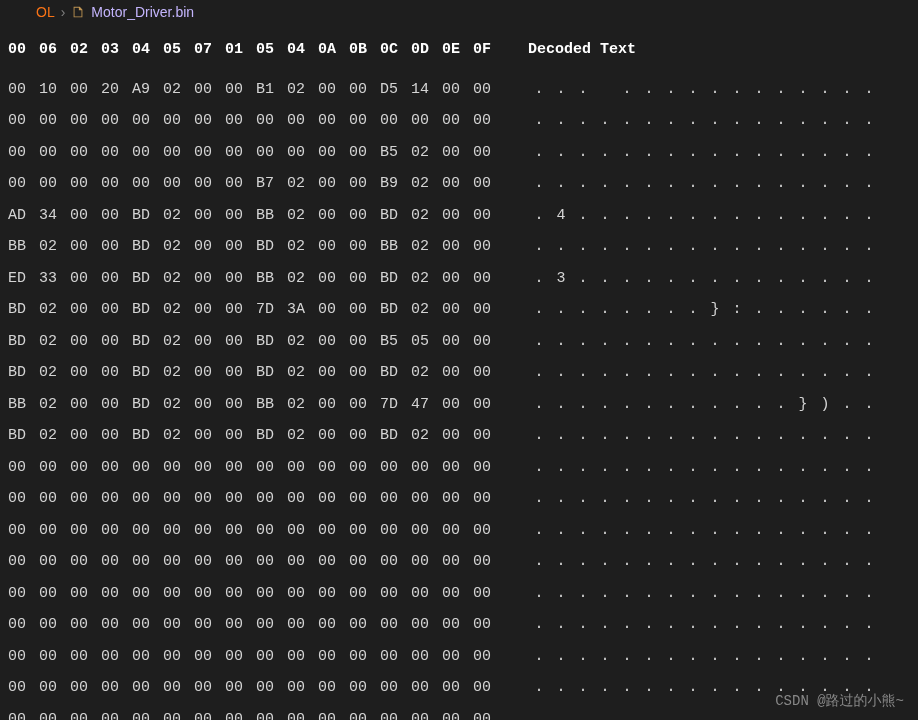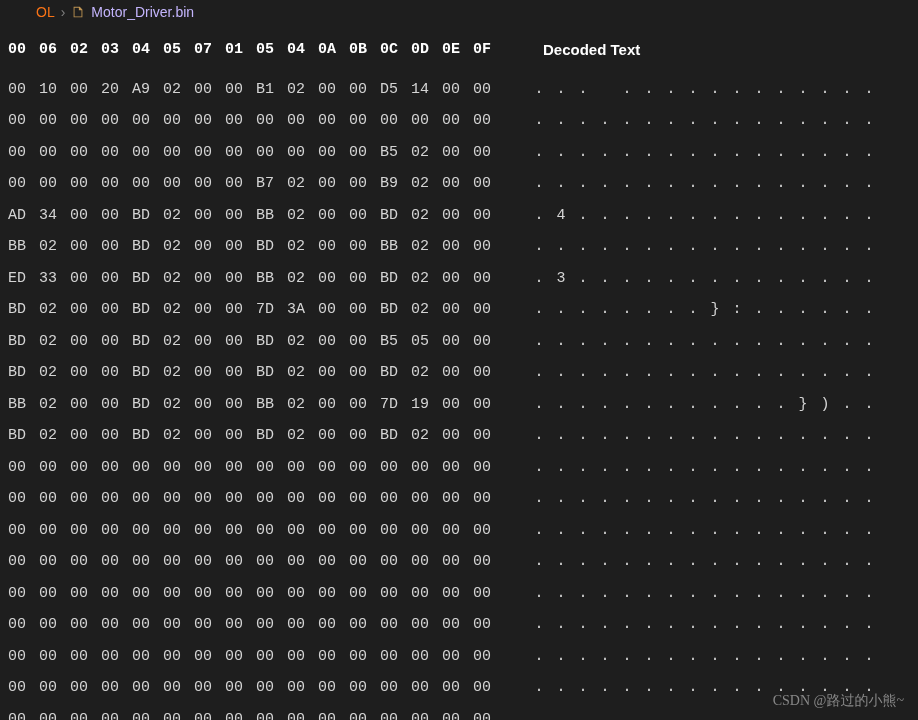--- a/index.html
+++ b/index.html
@@ -60,22 +60,22 @@
     .hex-header {
       display: flex;
       font-family: 'Consolas', 'Courier New', monospace;
     }
     .hex-col {
       width: 31px;
       text-align: left;
       flex-shrink: 0;
     }
     .decoded-header {
-      font-family: Liberation Sans, sans-serif;
-      margin-left: 39px;
+      font-family: Liberation Mono, monospace;
+      margin-left: 24px;
       font-weight: bold;
     }
     .data-rows {
       display: flex;
     }
     .hex-data {
       flex-shrink: 0;
     }
     .hex-row {
       display: flex;
@@ -101,21 +101,21 @@
       text-align: center;
       color: #d4d4d4;
       font-size: 15px;
     }
     .watermark {
       position: absolute;
       bottom: 10px;
       right: 14px;
       color: #888888;
       font-size: 14px;
-      font-family: Liberation Serif, serif;
+      font-family: Liberation Mono, monospace;
     }
   </style>
 </head>
 <body>
 
 <div class="breadcrumb">
   <span class="breadcrumb-item">OL</span>
   <span class="breadcrumb-separator">›</span>
   <span class="breadcrumb-icon">
     <svg width="14" height="14" viewBox="0 0 16 16">
@@ -337,21 +337,21 @@
             <span class="hex-byte">00</span>
             <span class="hex-byte">BD</span>
             <span class="hex-byte">02</span>
             <span class="hex-byte">00</span>
             <span class="hex-byte">00</span>
             <span class="hex-byte">BB</span>
             <span class="hex-byte">02</span>
             <span class="hex-byte">00</span>
             <span class="hex-byte">00</span>
             <span class="hex-byte">7D</span>
-            <span class="hex-byte">19</span>
+            <span class="hex-byte">47</span>
             <span class="hex-byte">00</span>
             <span class="hex-byte">00</span>
           </div>
           <div class="hex-row">
             <span class="hex-byte">BD</span>
             <span class="hex-byte">02</span>
             <span class="hex-byte">00</span>
             <span class="hex-byte">00</span>
             <span class="hex-byte">BD</span>
             <span class="hex-byte">02</span>

